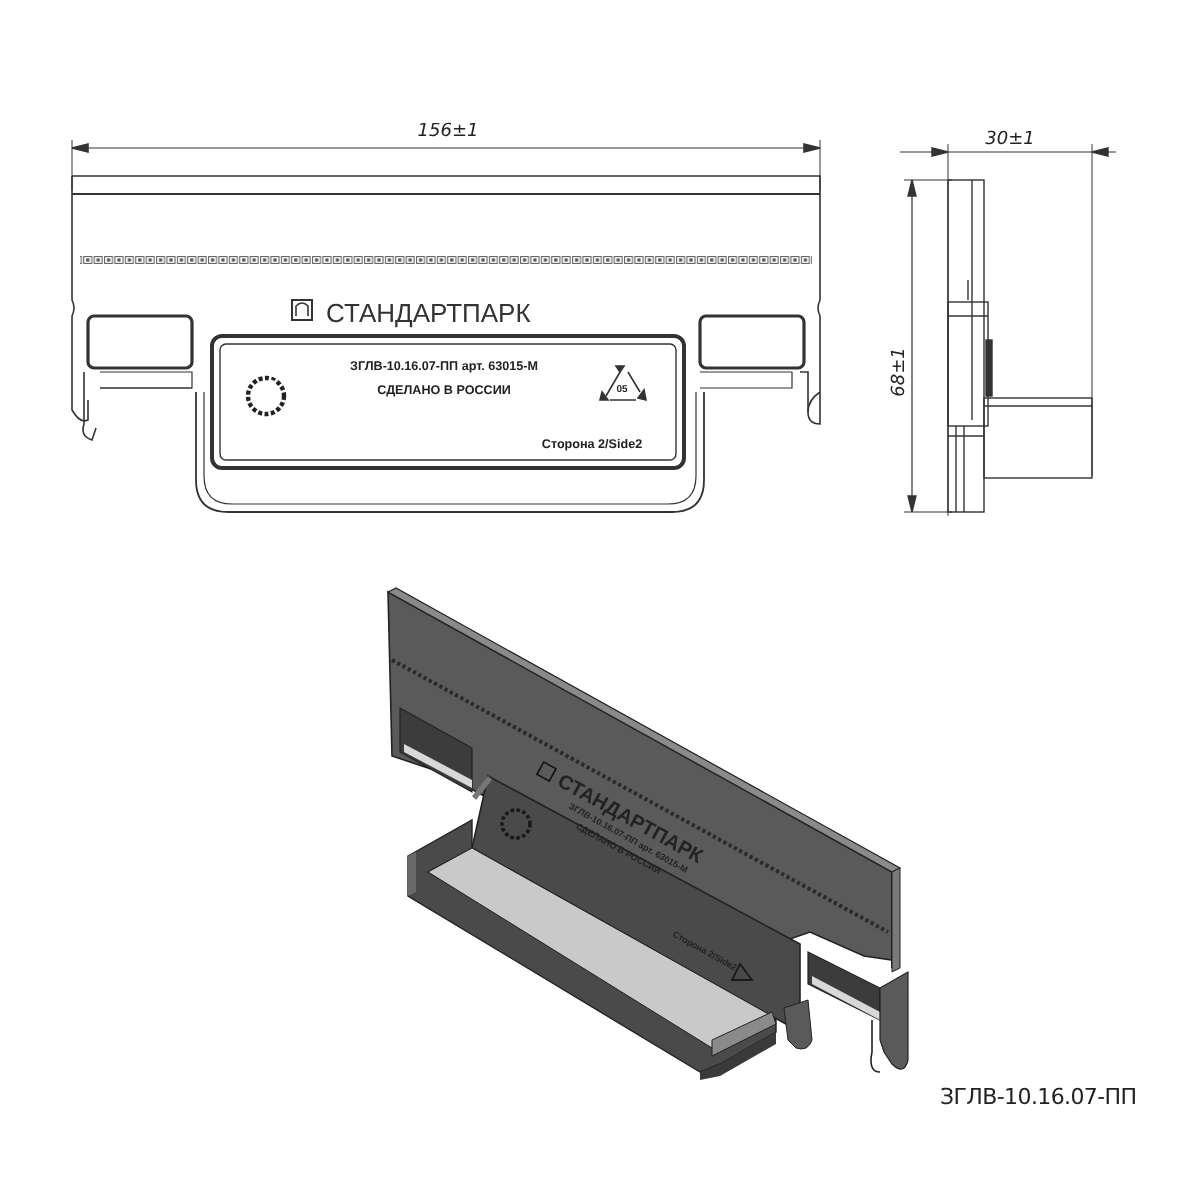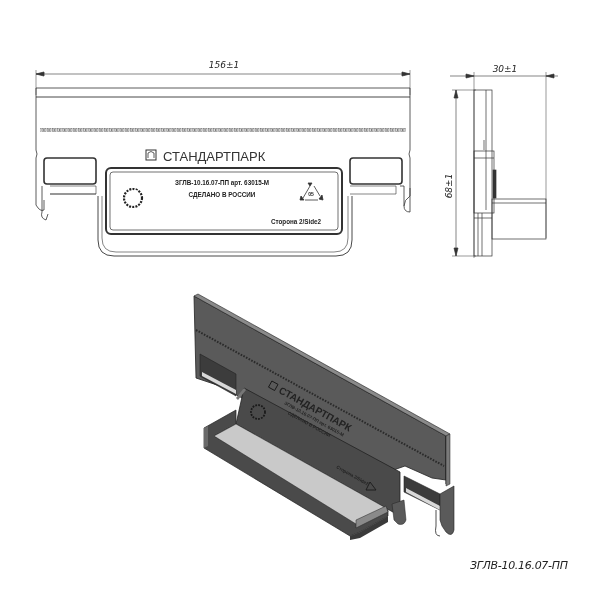--- a/index.html
+++ b/index.html
@@ -1,20 +1,20 @@
 <!DOCTYPE html>
 <html><head>
 <meta charset="utf-8">
 <style>
   html, body { margin:0; padding:0; background:#ffffff; }
   body { width:600px; height:600px; position:relative; overflow:hidden; font-family:"Liberation Sans", sans-serif; }
   svg { position:absolute; left:0; top:0; }
   .dim { font-family:"DejaVu Sans", sans-serif; font-style:italic; font-size:9px; fill:#222; }
   .emb { font-family:"Liberation Sans", sans-serif; font-weight:bold; fill:#222; }
-  .caption { position:absolute; left:470px; top:559px; font-family:"DejaVu Sans", sans-serif; font-style:italic; font-size:11px; color:#222; letter-spacing:-0.3px;text-align:right; }
+  .caption { position:absolute; left:470px; top:542px; font-family:"DejaVu Sans", sans-serif; font-size:11px; color:#222; letter-spacing:-0.3px;text-align:right; }
 </style>
 </head>
 <body>
 
 <svg width="600" height="600" viewBox="0 0 600 600">
 
   <g stroke="#333" fill="none" stroke-width="0.8">
 
     <line x1="36" y1="74" x2="410" y2="74" stroke-width="0.6"></line>
     <polygon points="36,74 44,72 44,76" fill="#333"></polygon>

